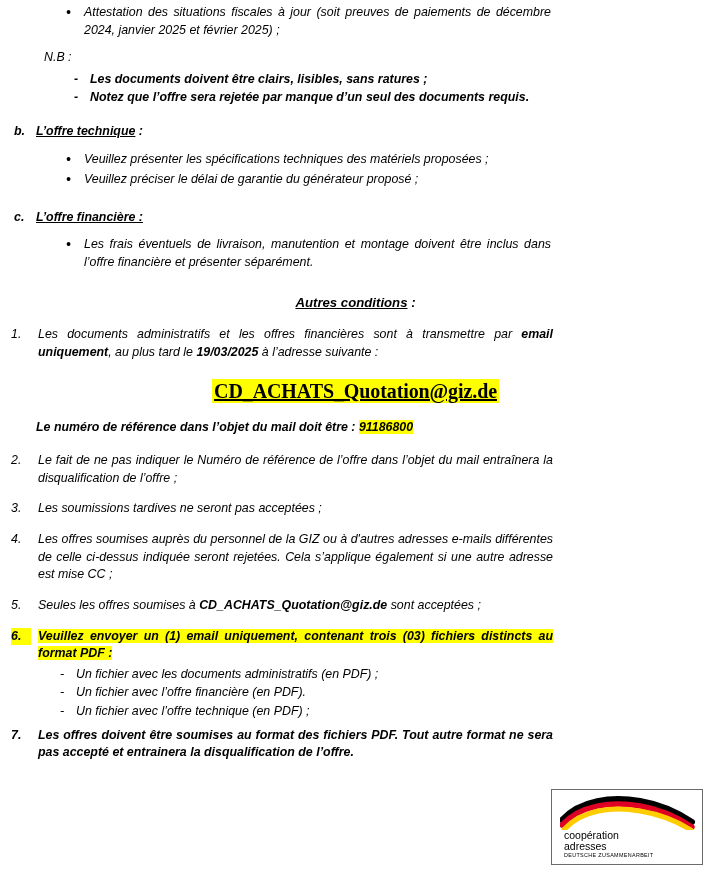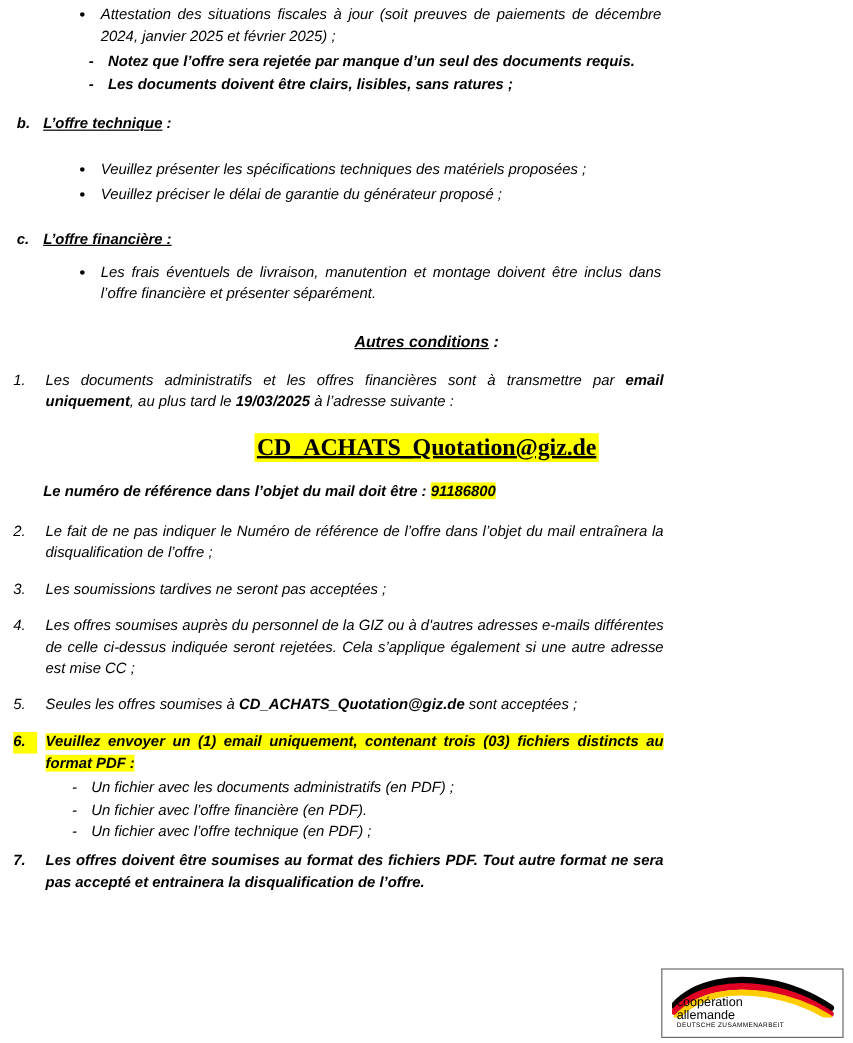--- a/index.html
+++ b/index.html
@@ -131,21 +131,21 @@
     font-size: 13.2px;
     margin: 16px 0 14px 0;
   }
 
   
   .logo-box {
     position: absolute;
     right: 8px;
     bottom: 8px;
     width: 152px;
-    height: 58px;
+    height: 76px;
     border: 1px solid #6a6a6a;
     background: #ffffff;
     box-sizing: border-box;
   }
   .logo-swoosh {
     position: absolute;
     top: 4px;
     left: 8px;
     width: 136px;
     height: 36px;
@@ -174,30 +174,33 @@
 </style>
 </head>
 <body>
 
 <div class="page">
 
   <ul class="disc txt sec-top" style="padding-left:60px; padding-right:160px; margin-top:4px;">
     <li><span>Attestation des situations fiscales à jour (soit preuves de paiements de décembre 2024, janvier 2025 et février 2025) ;</span></li>
   </ul>
 
+  <div class="txt" style="padding-left:44px; margin-top:10px;">
+    <span>N.B :</span>
+  </div>
   <ul class="dash txt bold" style="padding-left:68px; padding-right:160px; margin-top:4px;">
+    <li><span>Les documents doivent être clairs, lisibles, sans ratures ;</span></li>
     <li><span>Notez que l’offre sera rejetée par manque d’un seul des documents requis.</span></li>
-    <li><span>Les documents doivent être clairs, lisibles, sans ratures ;</span></li>
   </ul>
 
   <div class="lettered txt" style="margin-top:16px;">
     <span class="ltr">b.</span>
     <span class="bold u">L’offre technique</span><span class="bold"> :</span>
   </div>
-  <ul class="disc txt" style="padding-left:60px; padding-right:160px; margin-top:20px;">
+  <ul class="disc txt" style="padding-left:60px; padding-right:160px; margin-top:10px;">
     <li><span>Veuillez présenter les spécifications techniques des matériels proposées ;</span></li>
     <li style="margin-top:3px;"><span>Veuillez préciser le délai de garantie du générateur proposé ;</span></li>
   </ul>
 
   <div class="lettered txt" style="margin-top:20px;">
     <span class="ltr">c.</span>
     <span class="bold u">L’offre financière :</span>
   </div>
   <ul class="disc txt" style="padding-left:60px; padding-right:160px; margin-top:10px;">
     <li style="margin-top:3px;"><span>Les frais éventuels de livraison, manutention et montage doivent être inclus dans l’offre financière et présenter séparément.</span></li>
@@ -255,18 +258,18 @@
   </ol>
 
   <div class="logo-box">
     <svg class="logo-swoosh" viewBox="0 0 136 36">
       <path d="M2,26 C20,6 52,2 80,7 C104,11 120,20 132,28" fill="none" stroke="#000000" stroke-width="6" stroke-linecap="round"></path>
       <path d="M2,31 C20,11 52,7 80,12 C104,16 120,25 132,33" fill="none" stroke="#df0024" stroke-width="5.5" stroke-linecap="round"></path>
       <path d="M4,35.5 C22,16 52,12 80,17 C104,21 120,29 131,36" fill="none" stroke="#ffcc00" stroke-width="5" stroke-linecap="round"></path>
     </svg>
     <div class="logo-text">
       <div class="l1">coopération</div>
-      <div class="l2">allemande</div>
+      <div class="l2">adresses</div>
       <div class="l3">DEUTSCHE ZUSAMMENARBEIT</div>
     </div>
   </div>
 
 </div>
 
 </body></html>

